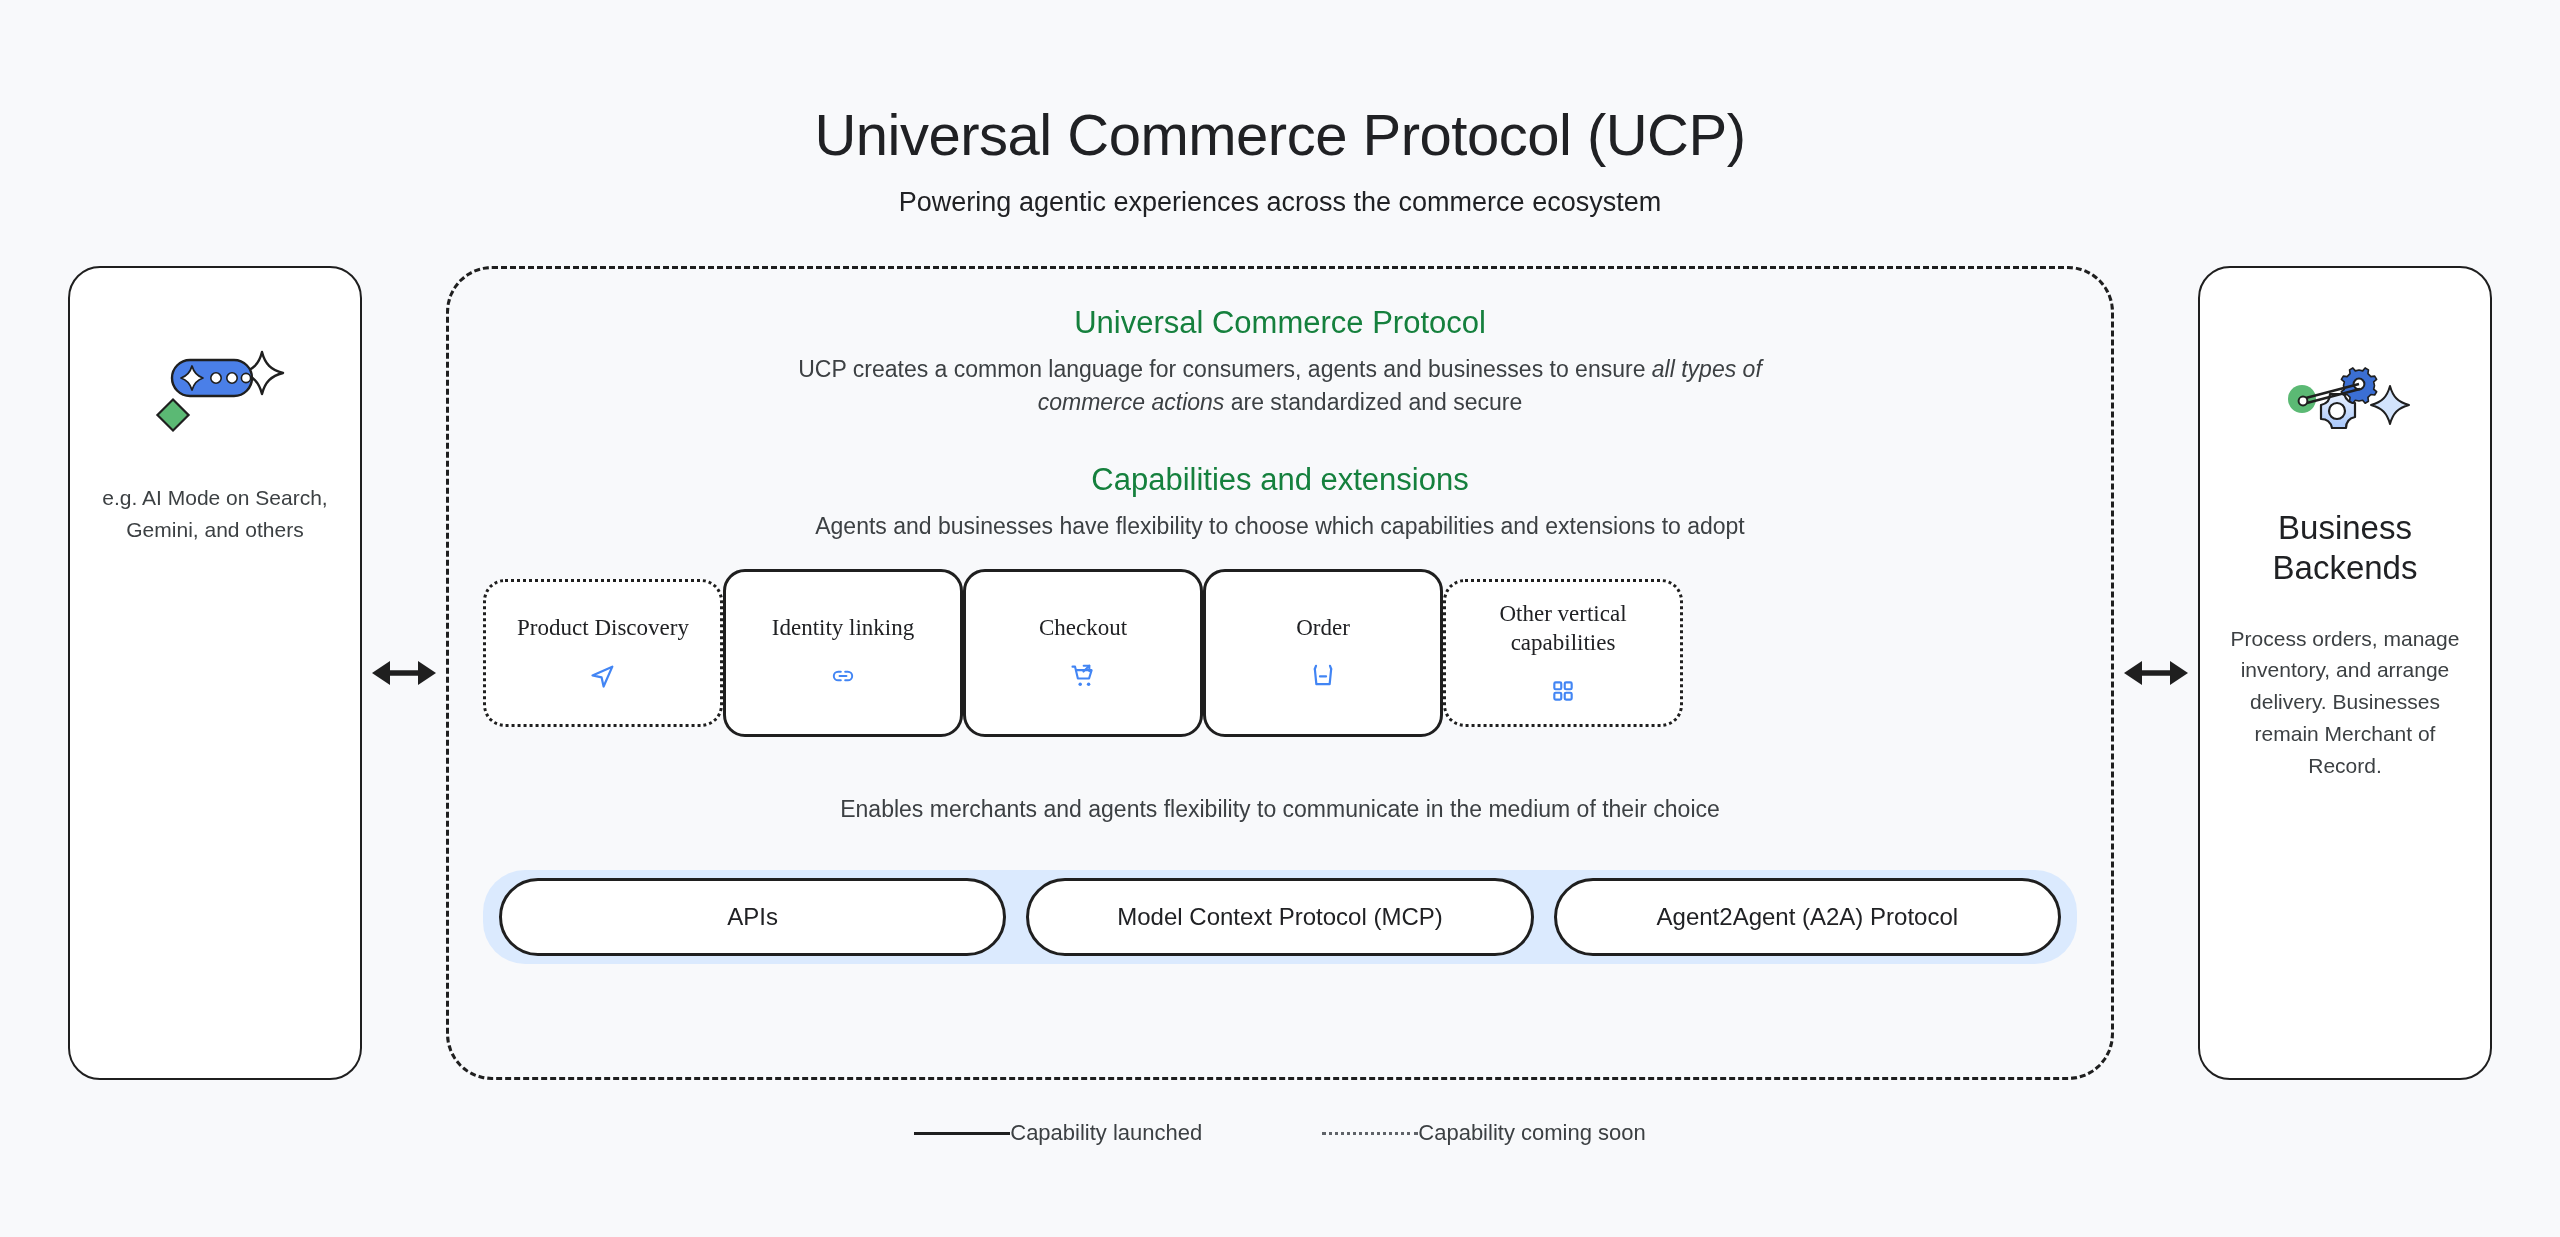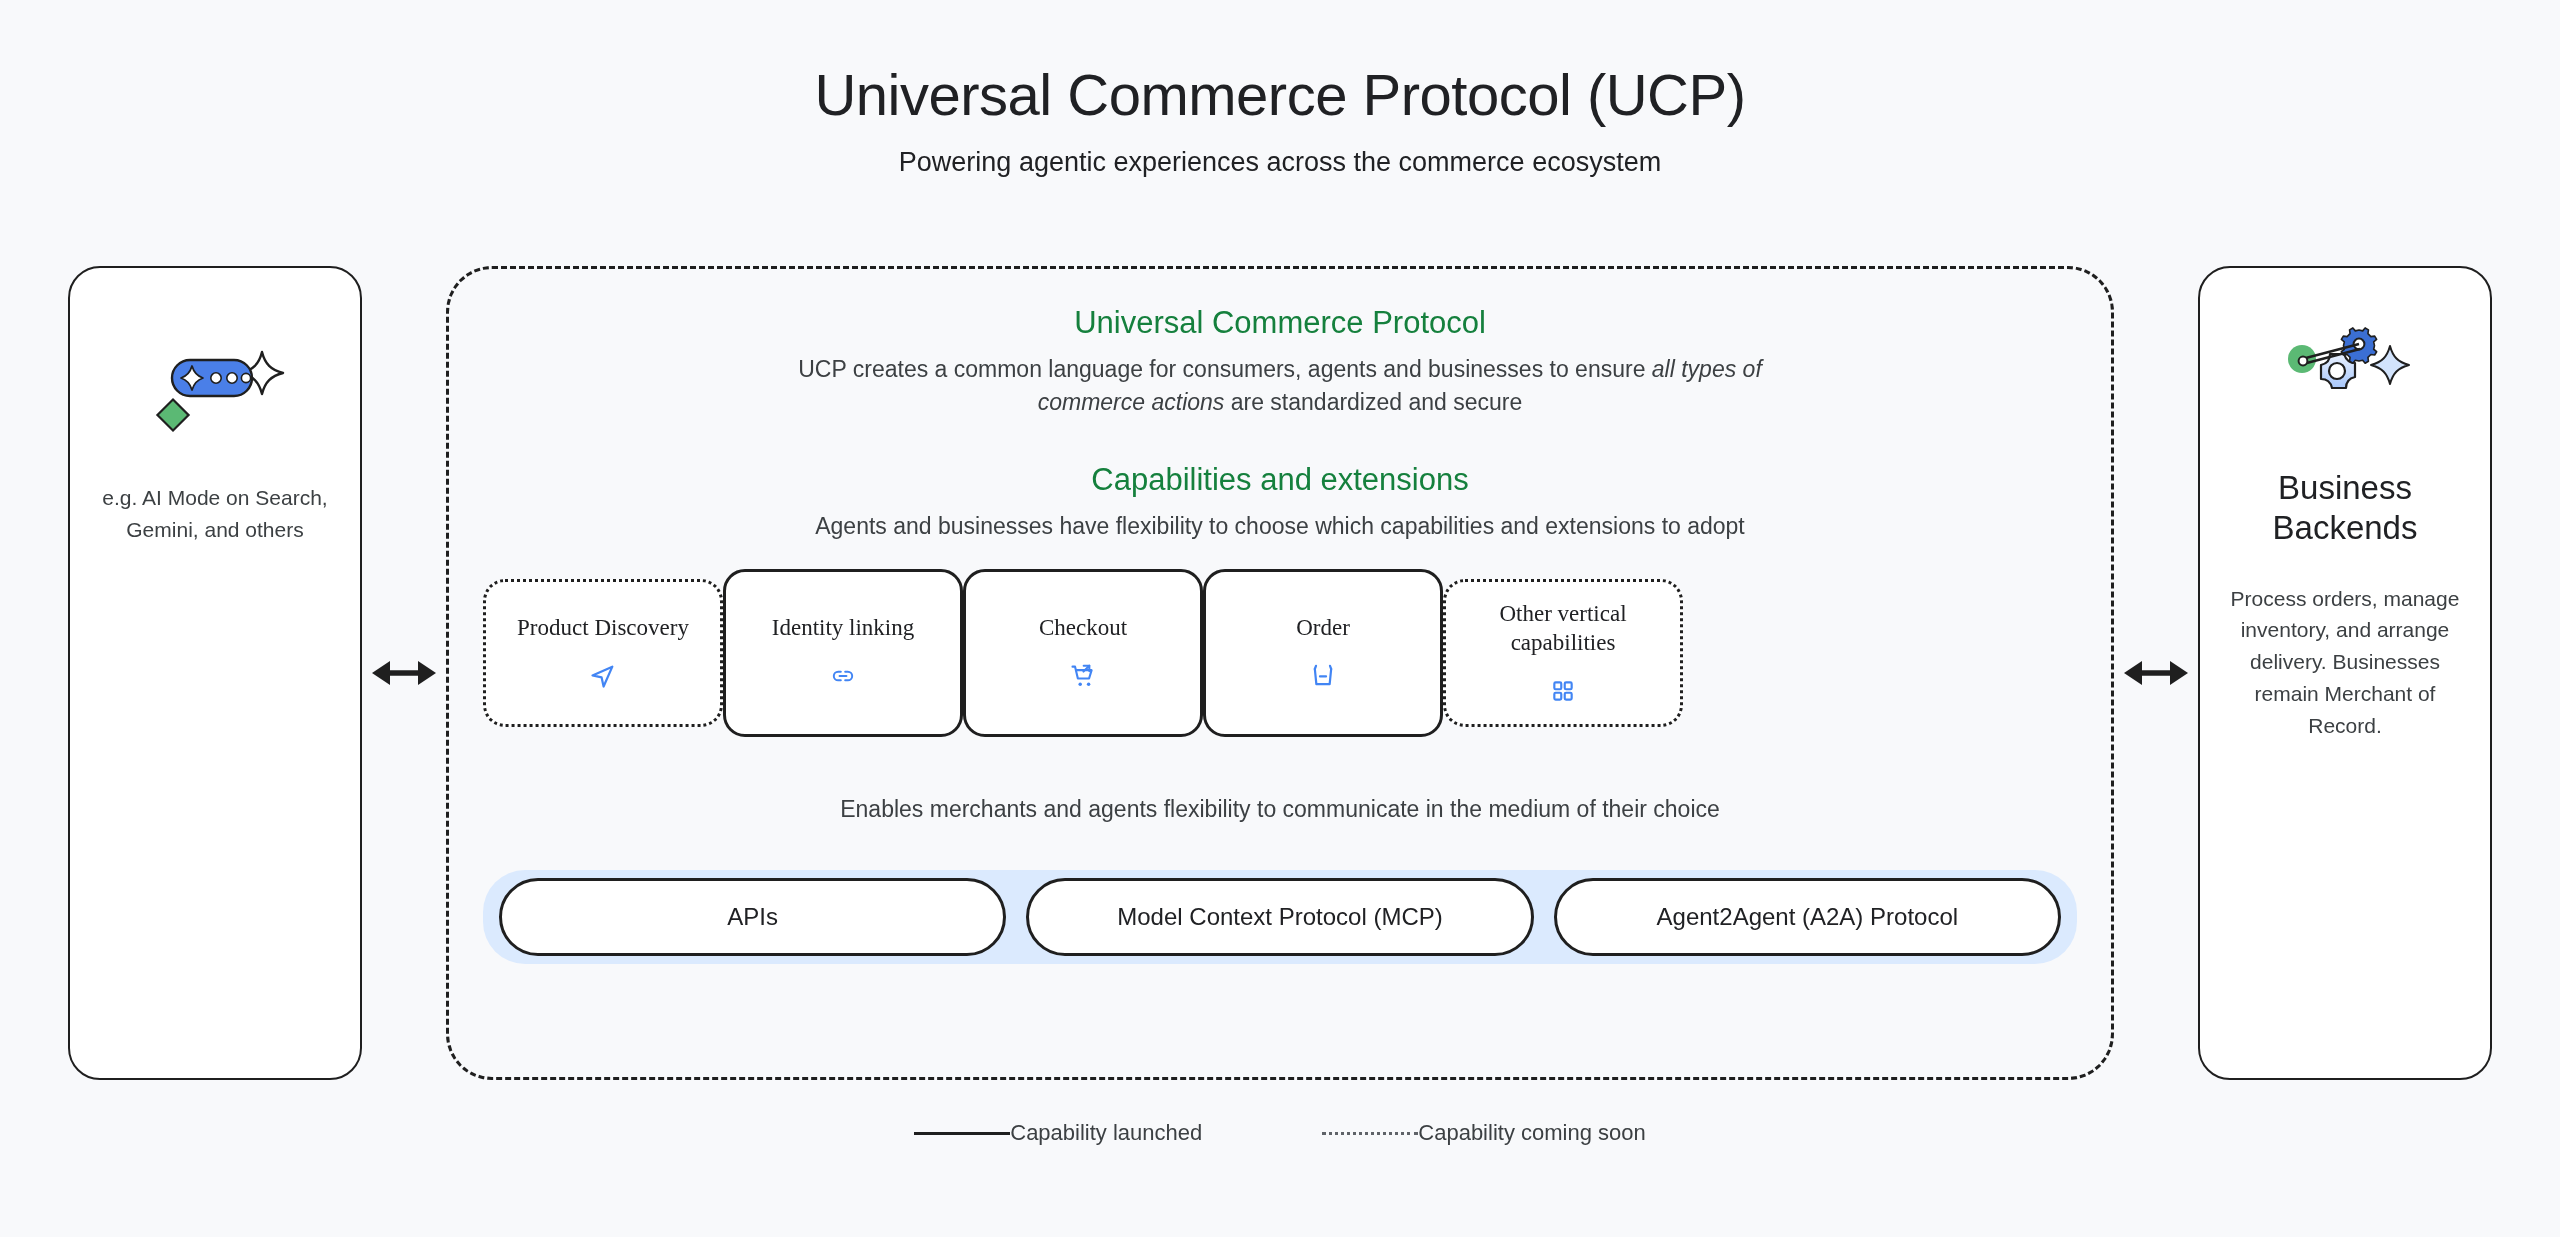--- a/index.html
+++ b/index.html
@@ -26,20 +26,21 @@
     left: 0;
     width: 100%;
     text-align: center;
   }
   .header-title {
     font-size: 58px;
     font-weight: 400;
     letter-spacing: -0.5px;
     color: #202124;
     line-height: 1.15;
+    margin-top: 40px;
   }
   .header-subtitle {
     margin-top: 18px;
     font-size: 27px;
     font-weight: 400;
     color: #202124;
   }
 
   
   .stage {
@@ -57,21 +58,21 @@
     flex: 0 0 294px;
     background: #ffffff;
     border: 2px solid #1f1f1f;
     border-radius: 32px;
     display: flex;
     flex-direction: column;
     align-items: center;
     padding: 58px 26px;
   }
   .side-panel.left  { justify-content: flex-start; padding-top: 74px; }
-  .side-panel.right { justify-content: flex-start; padding-top: 50px; }
+  .side-panel.right { justify-content: flex-start; padding-top: 90px; }
 
   .panel-icon {
     width: 150px;
     height: 106px;
     display: flex;
     align-items: center;
     justify-content: center;
   }
   .panel-title {
     margin-top: 44px;

